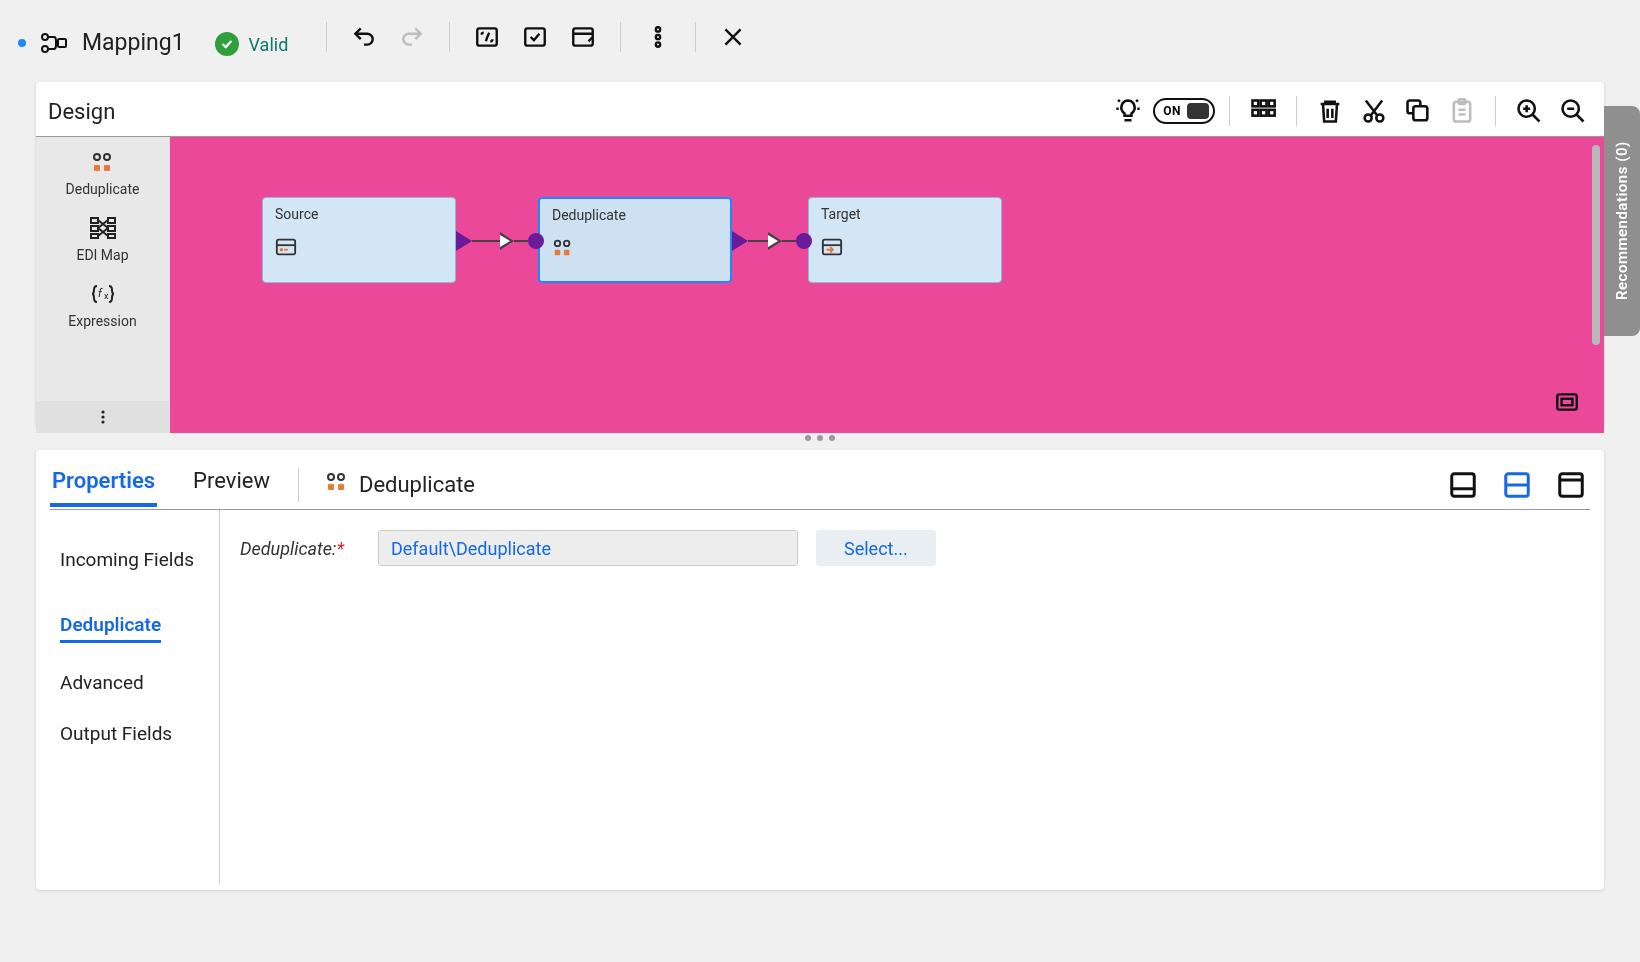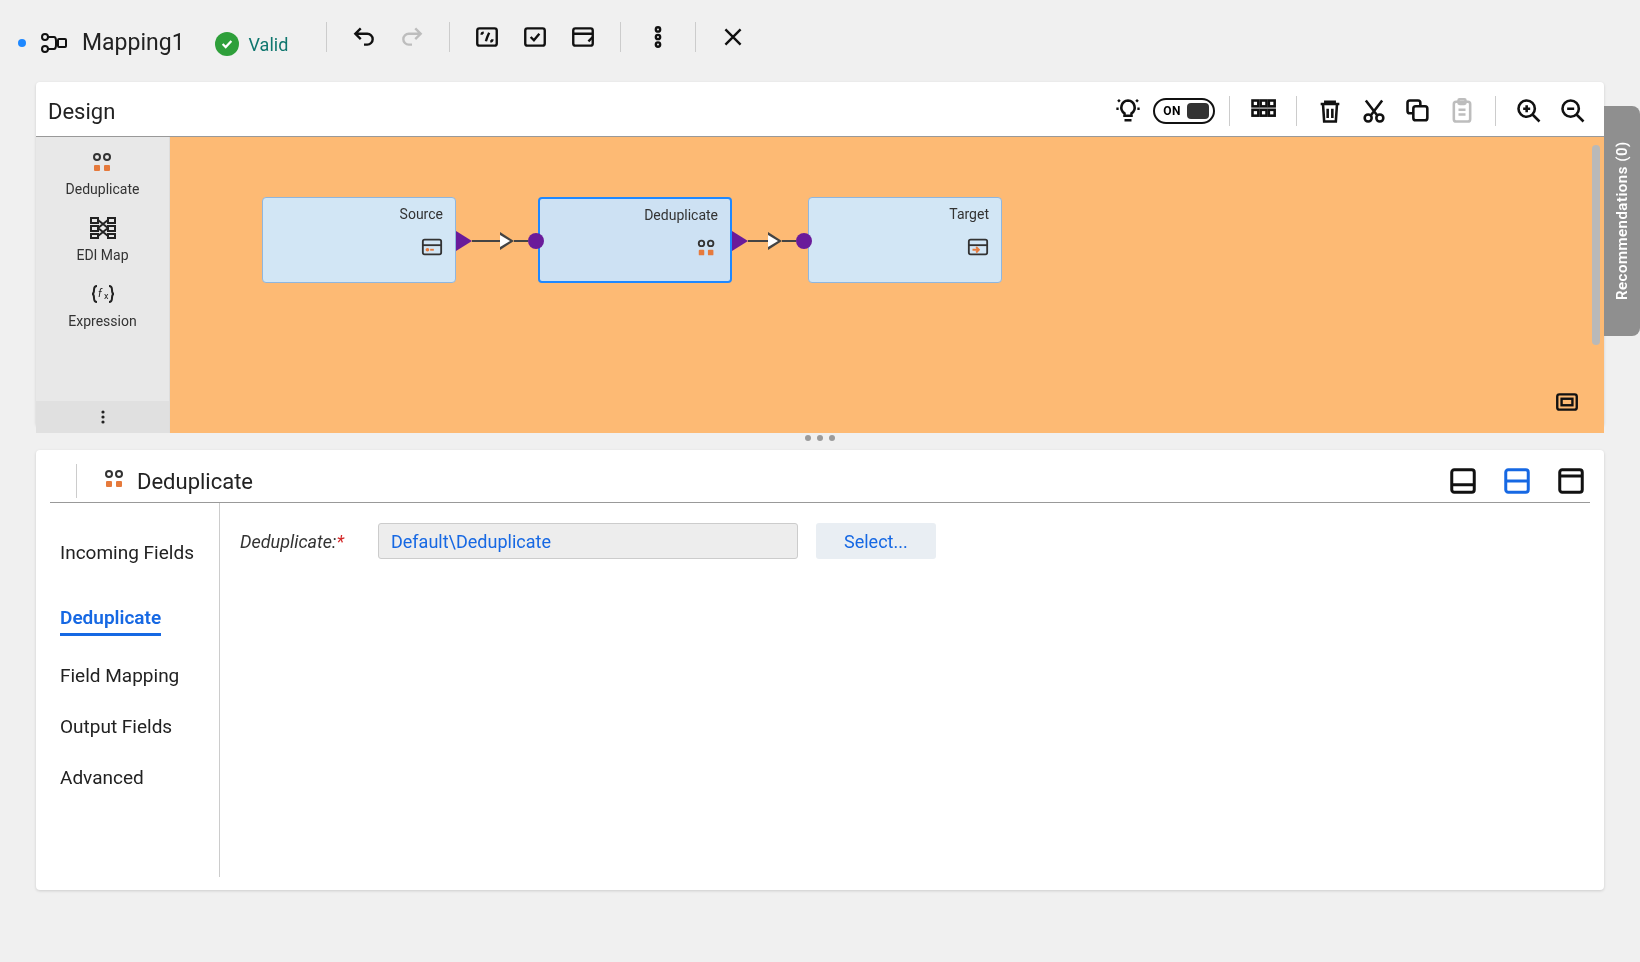--- a/index.html
+++ b/index.html
@@ -45,21 +45,21 @@
   .toggle-knob { width:22px; height:16px; background:#333; border-radius:4px; }
 
   .canvas-body { display:flex; height:calc(100% - 48px); }
   .palette { width:134px; background:#e8e8e8; border-right:1px solid #ddd; overflow:hidden; display:flex; flex-direction:column; }
   .palette-item { padding:10px 4px 6px; text-align:center; cursor:pointer; }
   .palette-item .picon { height:30px; display:flex; align-items:center; justify-content:center; margin-bottom:4px; }
   .palette-item .plabel { font-size:14px; color:#333; }
   .palette-more { margin-top:auto; height:32px; background:#e0e0e0; display:flex; align-items:center; justify-content:center; cursor:pointer; }
   .palette-scroll-thumb { position:absolute; left:194px; top:190px; width:8px; height:26px; background:#b9b9b9; border-radius:4px; }
 
-  .canvas { flex:1; position:relative; background:#fdba74;text-align:right; }
+  .canvas { flex:1; position:relative; background:#ec4899; }
   .canvas-scroll { position:absolute; right:4px; top:8px; width:8px; height:200px; background:#b9b9b9; border-radius:4px; }
   .minimap { position:absolute; right:18px; bottom:12px; }
 
   .tx-node {
     position:absolute; width:194px; height:86px; border:1px solid #8fb6de; background:#d2e6f5; border-radius:4px;
     padding:8px 12px; box-shadow:0 0 0 2px rgba(255,255,255,0);
   }
   .tx-node.selected { border:2px solid #1e88ff; background:#cde1f3; }
   .tx-label { font-size:14px; color:#333; }
   .tx-icon { margin-top:14px; }
@@ -364,20 +364,24 @@
 </div>
 
 <div class="splitter-dots">
   <span></span>
     <span></span>
     <span></span>
 </div>
 
 <div class="props-card">
   <div class="props-header">
+    <div class="tabs-left">
+      <div class="tab active">Properties</div>
+      <div class="tab">Preview</div>
+    </div>
     <span class="tabs-sep"></span>
     <div class="selected-tx">
       <span>
         <svg width="24" height="20" viewBox="0 0 24 20">
             <circle cx="6" cy="5" r="3" fill="none" stroke="#333" stroke-width="2"></circle>
             <circle cx="16" cy="5" r="3" fill="none" stroke="#333" stroke-width="2"></circle>
             <rect x="3" y="12" width="6" height="6" rx="1" fill="#e67a3c"></rect>
             <rect x="13" y="12" width="6" height="6" rx="1" fill="#e67a3c"></rect>
           </svg>
       </span>
@@ -402,23 +406,22 @@
             <path d="M3 8 H21"></path>
           </svg>
       </button>
     </div>
   </div>
 
   <div class="props-body">
     <div class="subtabs">
       <div class="subtab">Incoming Fields</div>
       <div><span class="subtab active">Deduplicate</span></div>
-      <div class="subtab">Field Mapping</div>
+      <div class="subtab">Advanced</div>
       <div class="subtab">Output Fields</div>
-      <div class="subtab">Advanced</div>
     </div>
 
     <div class="form-area">
       <div class="form-row">
         <span class="form-label">
           <span>Deduplicate:</span><span class="req">*</span>
         </span>
         <input class="form-input" readonly="" value="Default\Deduplicate" style="">
         <button class="select-btn">Select...</button>
       </div>

